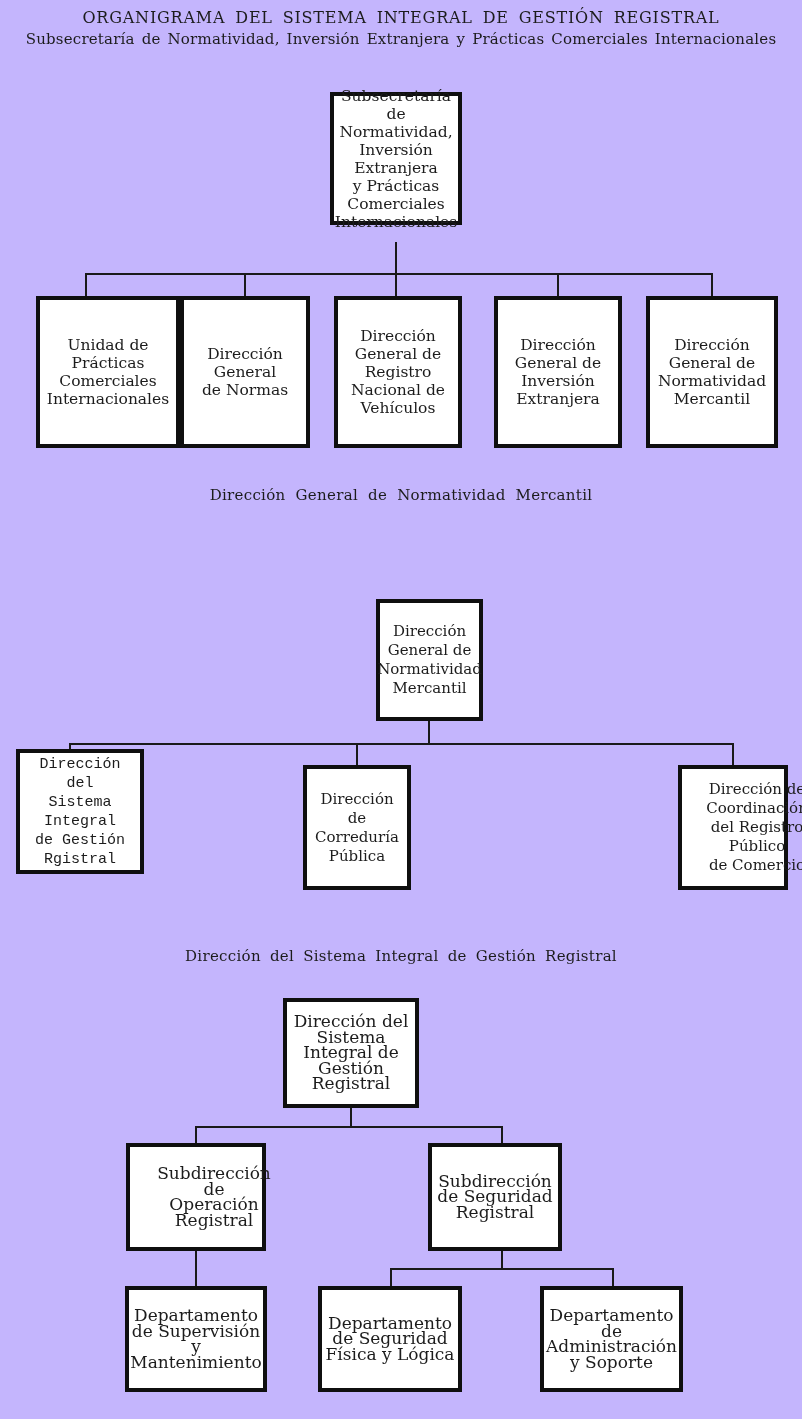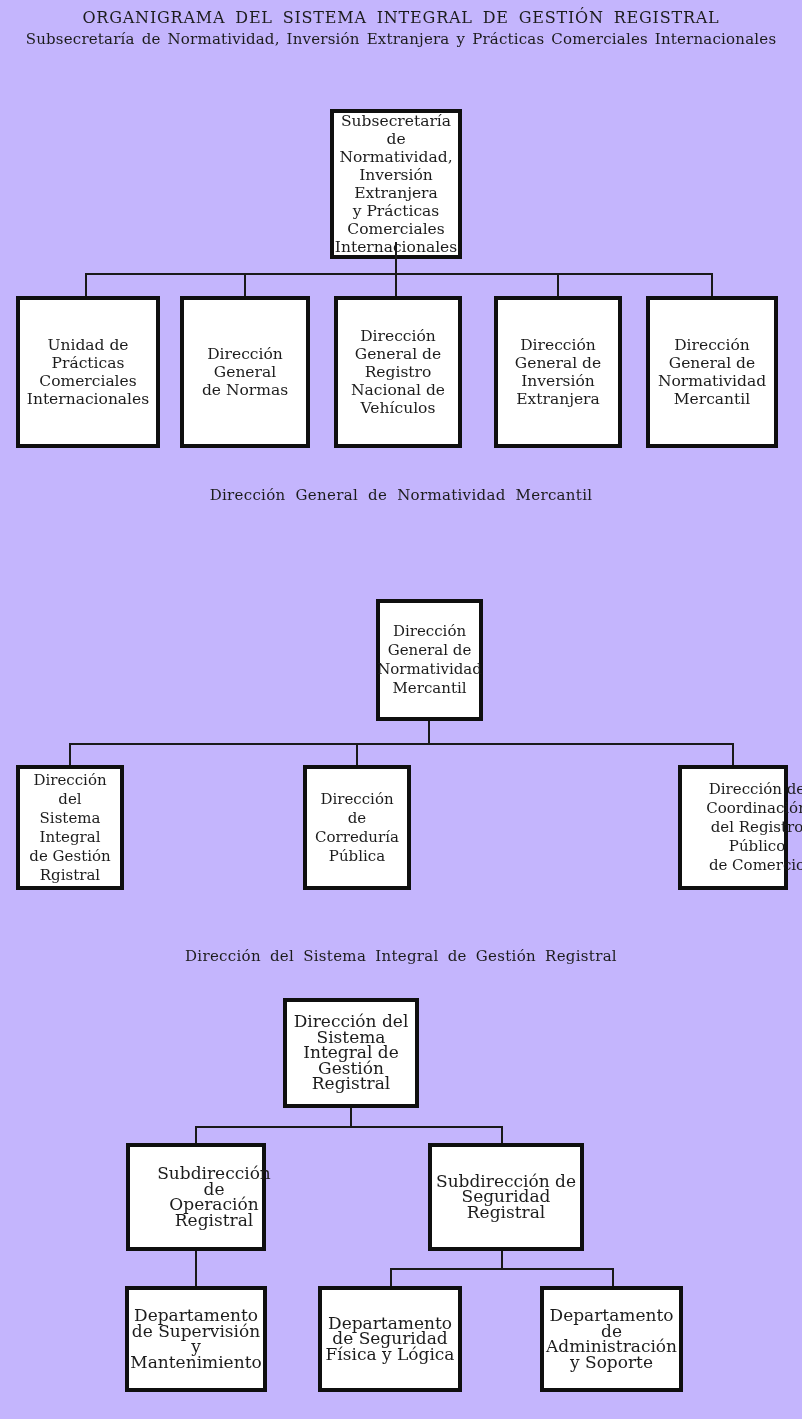--- a/index.html
+++ b/index.html
@@ -68,39 +68,39 @@
   }
 </style>
 </head>
 <body>
 
 <div class="canvas">
 
   <div class="hdr hdr-title">ORGANIGRAMA DEL SISTEMA INTEGRAL DE GESTIÓN REGISTRAL</div>
   <div class="hdr hdr-subtitle">Subsecretaría de Normatividad, Inversión Extranjera y Prácticas Comerciales Internacionales</div>
 
-  <div class="obox f1" style="left:330px; top:92px; width:132px; height:150px;margin-top:17px;">
+  <div class="obox f1" style="left:330px; top:92px; width:132px; height:133px;">
     <span class="lbl">Subsecretaría
 de Normatividad,
 Inversión
 Extranjera
 y Prácticas
 Comerciales
 Internacionales</span>
   </div>
 
   <div class="cline" style="left:395px; top:242px; width:2px; height:33px;"></div>
   <div class="cline" style="left:85px;  top:273px; width:628px; height:2px;"></div>
   <div class="cline" style="left:85px;  top:273px; width:2px; height:23px;"></div>
   <div class="cline" style="left:244px; top:273px; width:2px; height:23px;"></div>
   <div class="cline" style="left:395px; top:273px; width:2px; height:23px;"></div>
   <div class="cline" style="left:557px; top:273px; width:2px; height:23px;"></div>
   <div class="cline" style="left:711px; top:273px; width:2px; height:23px;"></div>
 
-  <div class="obox f1" style="left:16px; top:296px; width:144px; height:152px;">
+  <div class="obox f1" style="left:36px; top:296px; width:144px; height:152px;">
     <span class="lbl">Unidad de
 Prácticas
 Comerciales
 Internacionales</span>
   </div>
   <div class="obox f1" style="left:180px; top:296px; width:130px; height:152px;">
     <span class="lbl">Dirección
 General
 de Normas</span>
   </div>
@@ -132,21 +132,21 @@
 Normatividad
 Mercantil</span>
   </div>
 
   <div class="cline" style="left:428px; top:721px; width:2px; height:24px;"></div>
   <div class="cline" style="left:69px;  top:743px; width:665px; height:2px;"></div>
   <div class="cline" style="left:69px;  top:743px; width:2px; height:22px;"></div>
   <div class="cline" style="left:356px; top:743px; width:2px; height:22px;"></div>
   <div class="cline" style="left:732px; top:743px; width:2px; height:22px;"></div>
 
-  <div class="obox f2" style="left:16px; top:765px; width:108px; height:125px;">
+  <div class="obox f2" style="left:16px; top:749px; width:128px; height:125px;font-family:Liberation Mono, monospace;">
     <span class="lbl">Dirección del
 Sistema
 Integral
 de Gestión
 Rgistral</span>
   </div>
   <div class="obox f2" style="left:303px; top:765px; width:108px; height:125px;">
     <span class="lbl">Dirección
 de Correduría
 Pública</span>
@@ -169,21 +169,21 @@
 
   <div class="cline" style="left:350px; top:1108px; width:2px; height:20px;"></div>
   <div class="cline" style="left:195px; top:1126px; width:308px; height:2px;"></div>
   <div class="cline" style="left:195px; top:1126px; width:2px; height:17px;"></div>
   <div class="cline" style="left:501px; top:1126px; width:2px; height:17px;"></div>
 
   <div class="obox f3" style="left:126px; top:1143px; width:140px; height:108px;padding-left:36px;">
     <span class="lbl">Subdirección
 de Operación Registral</span>
   </div>
-  <div class="obox f3" style="left:428px; top:1143px; width:156px; height:108px;">
+  <div class="obox f3" style="left:428px; top:1143px; width:134px; height:108px;">
     <span class="lbl">Subdirección de Seguridad
 Registral</span>
   </div>
 
   <div class="cline" style="left:195px; top:1251px; width:2px; height:35px;"></div>
   <div class="cline" style="left:501px; top:1251px; width:2px; height:19px;"></div>
   <div class="cline" style="left:390px; top:1268px; width:224px; height:2px;"></div>
   <div class="cline" style="left:390px; top:1268px; width:2px; height:18px;"></div>
   <div class="cline" style="left:612px; top:1268px; width:2px; height:18px;"></div>
 

